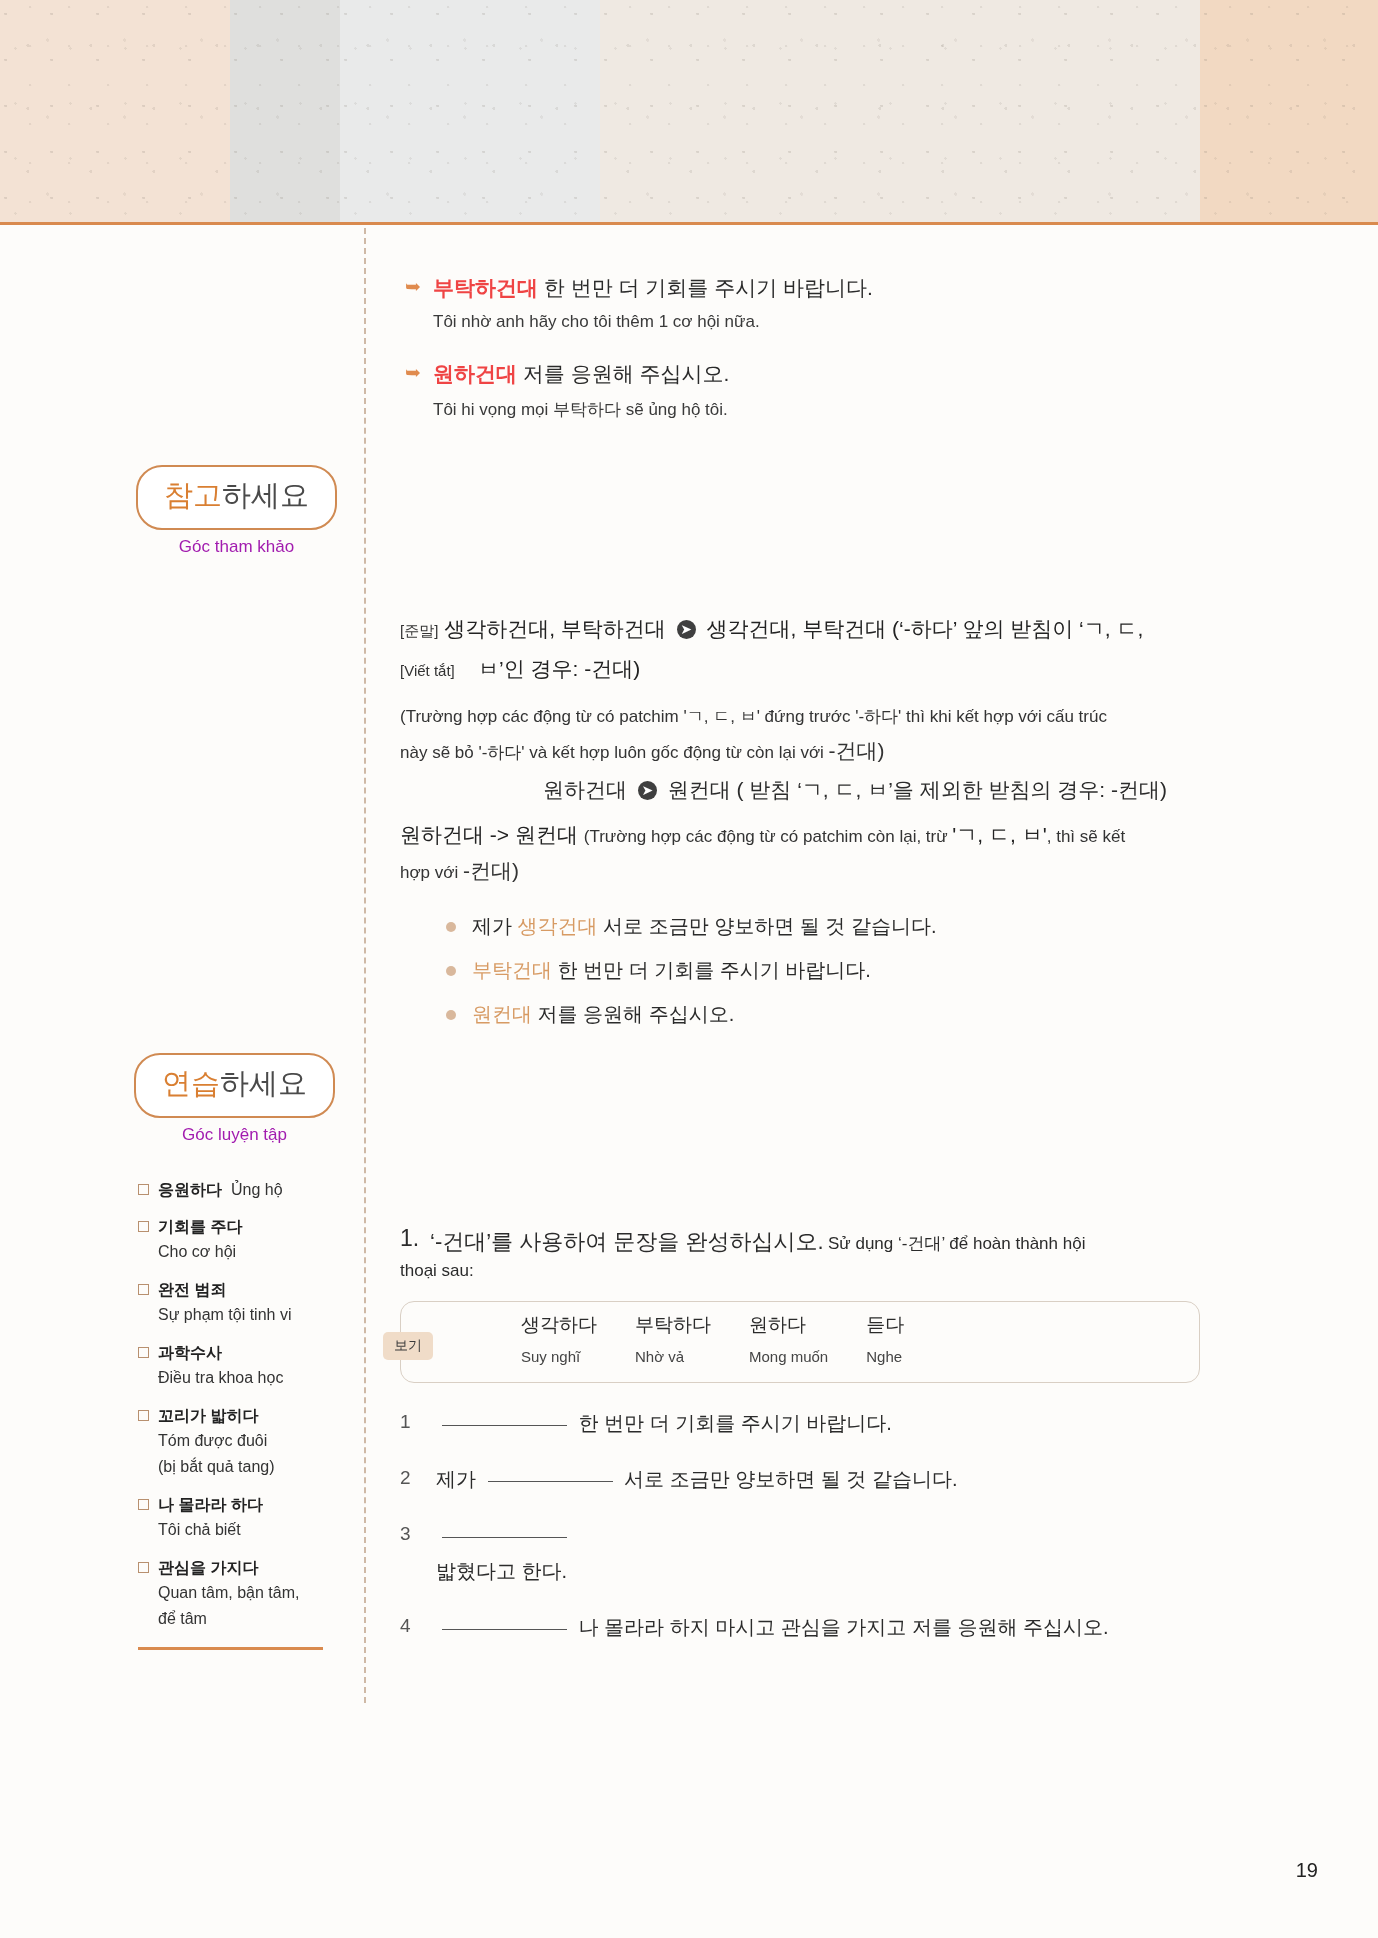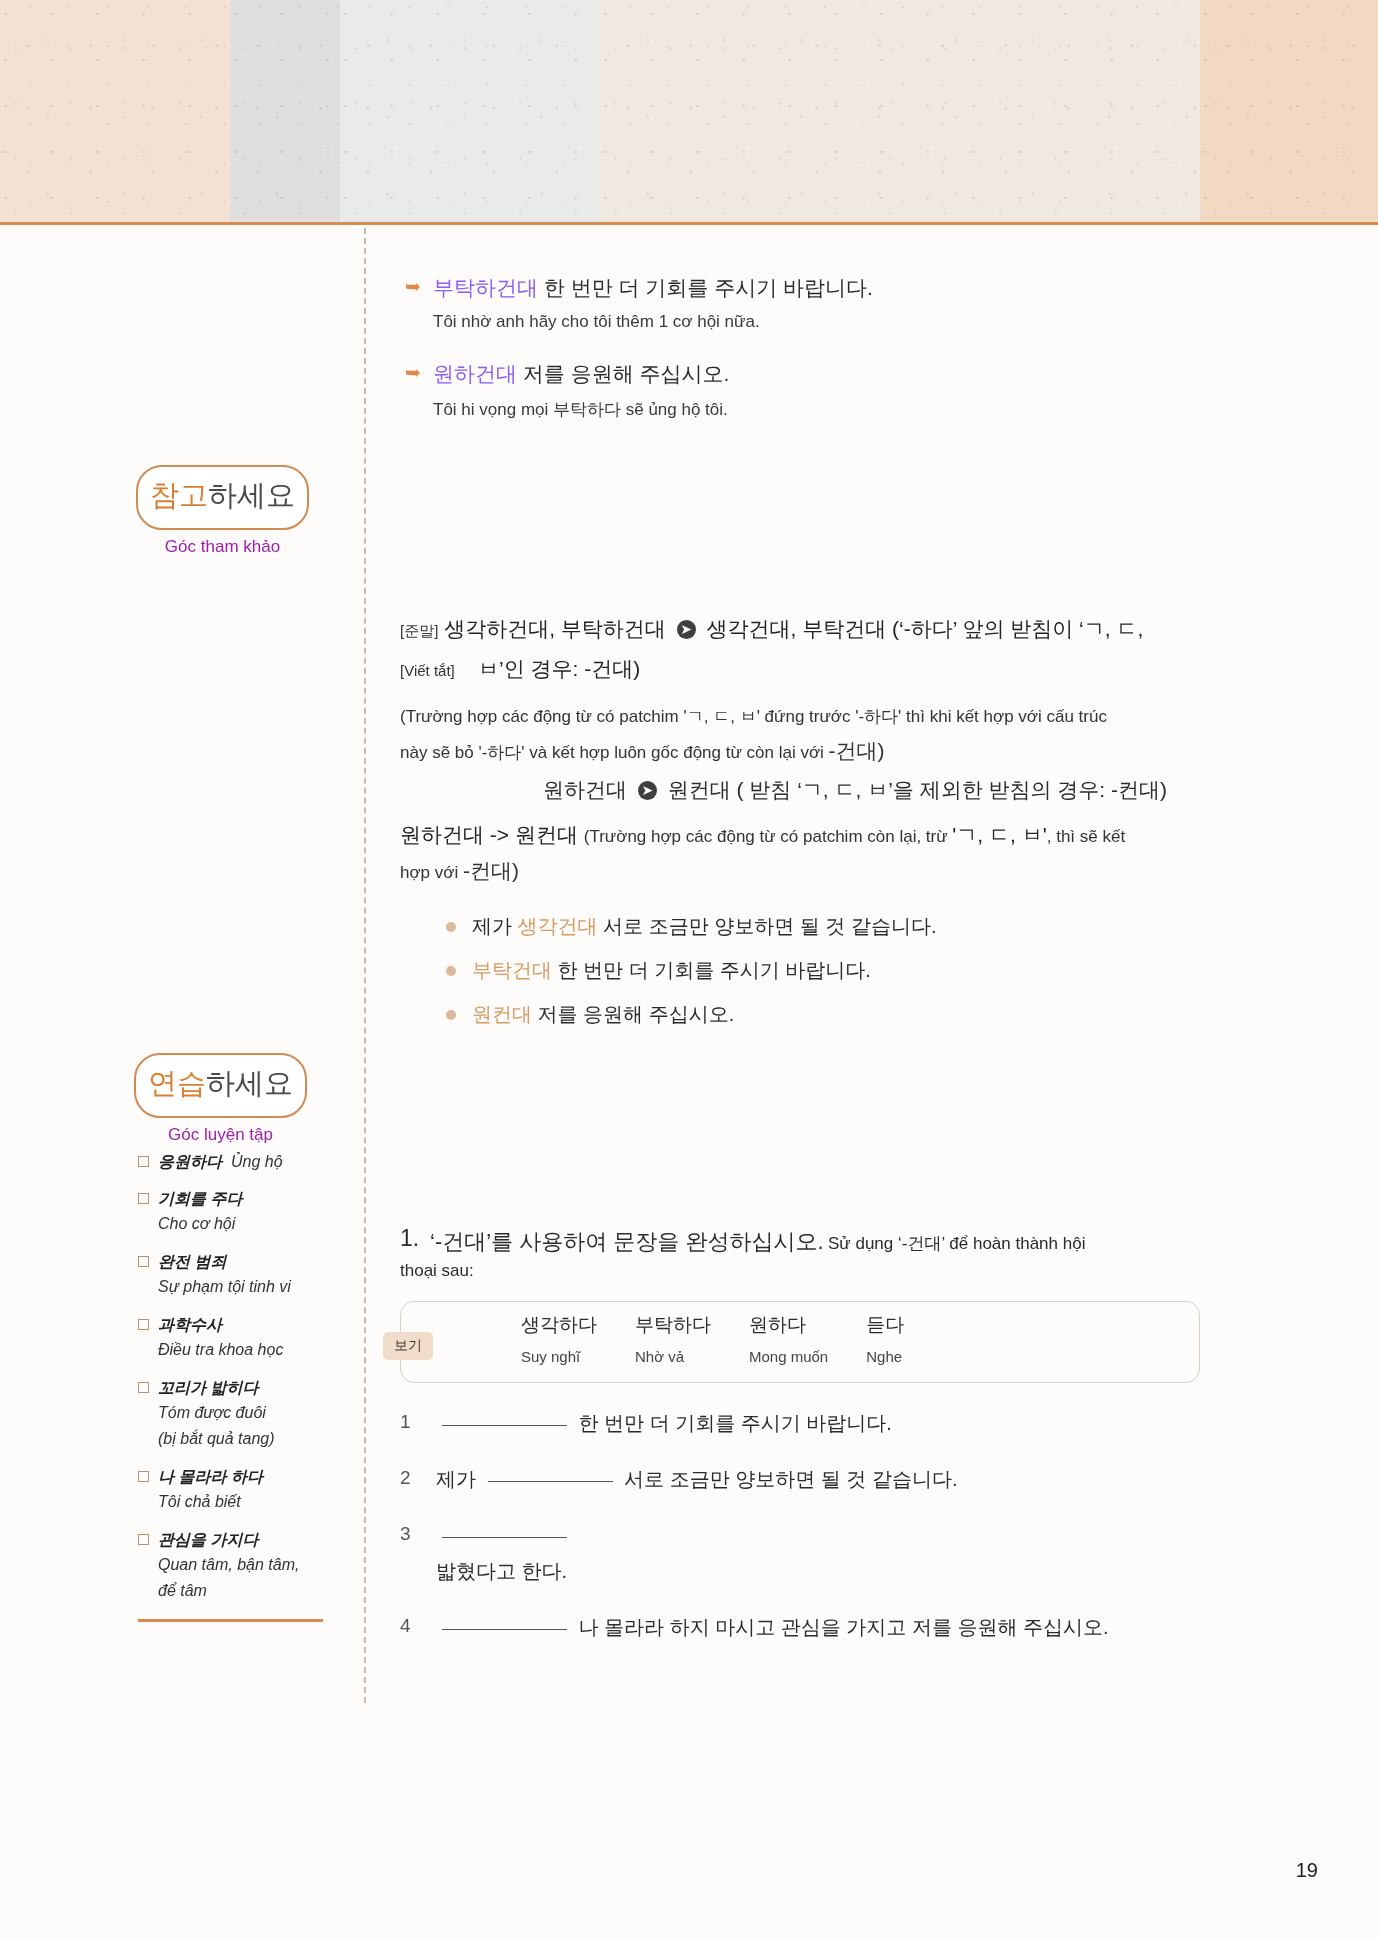--- a/index.html
+++ b/index.html
@@ -53,30 +53,30 @@
   }
 
   
   .examples { position: absolute; left: 405px; top: 272px; width: 900px; }
   .ex-row { display: flex; align-items: flex-start; margin-bottom: 8px; }
   .ex-arrow {
     width: 28px; flex: 0 0 28px;
     color: #e08b4e; font-size: 19px; line-height: 30px;
   }
   .ex-ko { font-size: 21px; line-height: 32px; color: #2b2b2b; }
-  .ex-hl { color: #8b5cf6; font-weight: normal; }
+  .ex-hl { color: #ef4444; font-weight: bold; }
   .ex-vi { font-size: 17px; color: #3a3a3a; margin: 4px 0 26px 28px; }
 
   
   .badge-wrap { position: absolute; }
   .badge {
     border: 2px solid #d08a52;
     border-radius: 26px;
     background: #fff;
-    padding: 9px 12px 12px;
+    padding: 9px 26px 12px;
     display: inline-block;
     white-space: nowrap;
   }
   .badge .b1 { font-size: 29px; color: #d97f32; }
   .badge .b2 { font-size: 29px; color: #4a4a4a; }
   .badge-sub {
     text-align: center;
     font-size: 17px;
     color: #a21caf;
     margin-top: 7px;
@@ -103,21 +103,21 @@
   .ref-bullets { margin: 20px 0 0 46px; }
   .ref-b-row { display: flex; align-items: flex-start; margin-bottom: 12px; }
   .dot {
     width: 10px; height: 10px; border-radius: 50%;
     background: #d9b89c; margin: 12px 16px 0 0; flex: 0 0 10px;
   }
   .ref-b-text { font-size: 20px; line-height: 32px; }
   .word-hl { color: #d79a63; }
 
   
-  .vocab { position: absolute; left: 138px; top: 1152px; width: 210px; font-style: italic; }
+  .vocab { position: absolute; left: 138px; top: 1180px; width: 210px; }
   .vocab-item { margin-bottom: 16px; }
   .vocab-head { display: flex; align-items: baseline; }
   .cbox {
     width: 11px; height: 11px;
     border: 1.5px solid #b8906f;
     margin: 0 9px 0 0; flex: 0 0 11px;
   }
   .v-ko { font-size: 16px; font-weight: bold; color: #222; }
   .v-vi-inline { font-size: 16px; color: #333; margin-left: 9px; }
   .v-vi { font-size: 16px; color: #333; margin: 2px 0 0 20px; line-height: 24px; }

